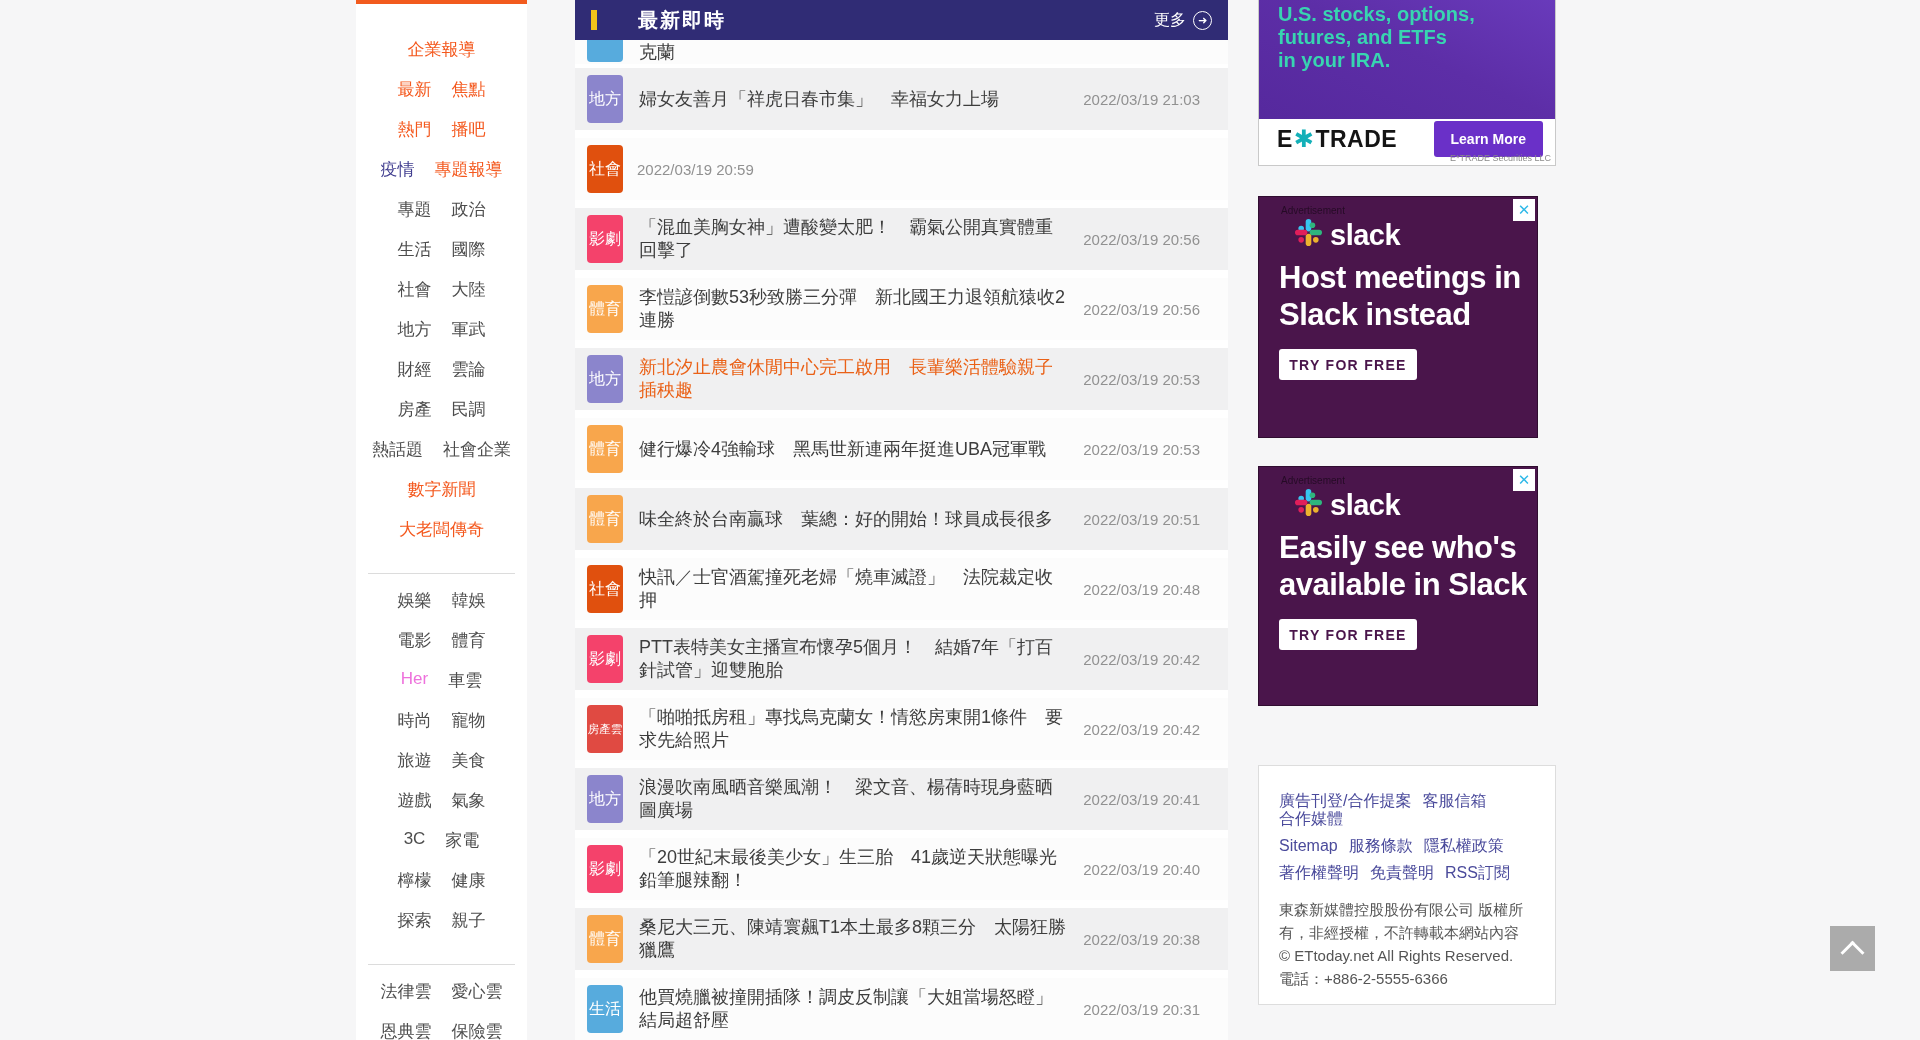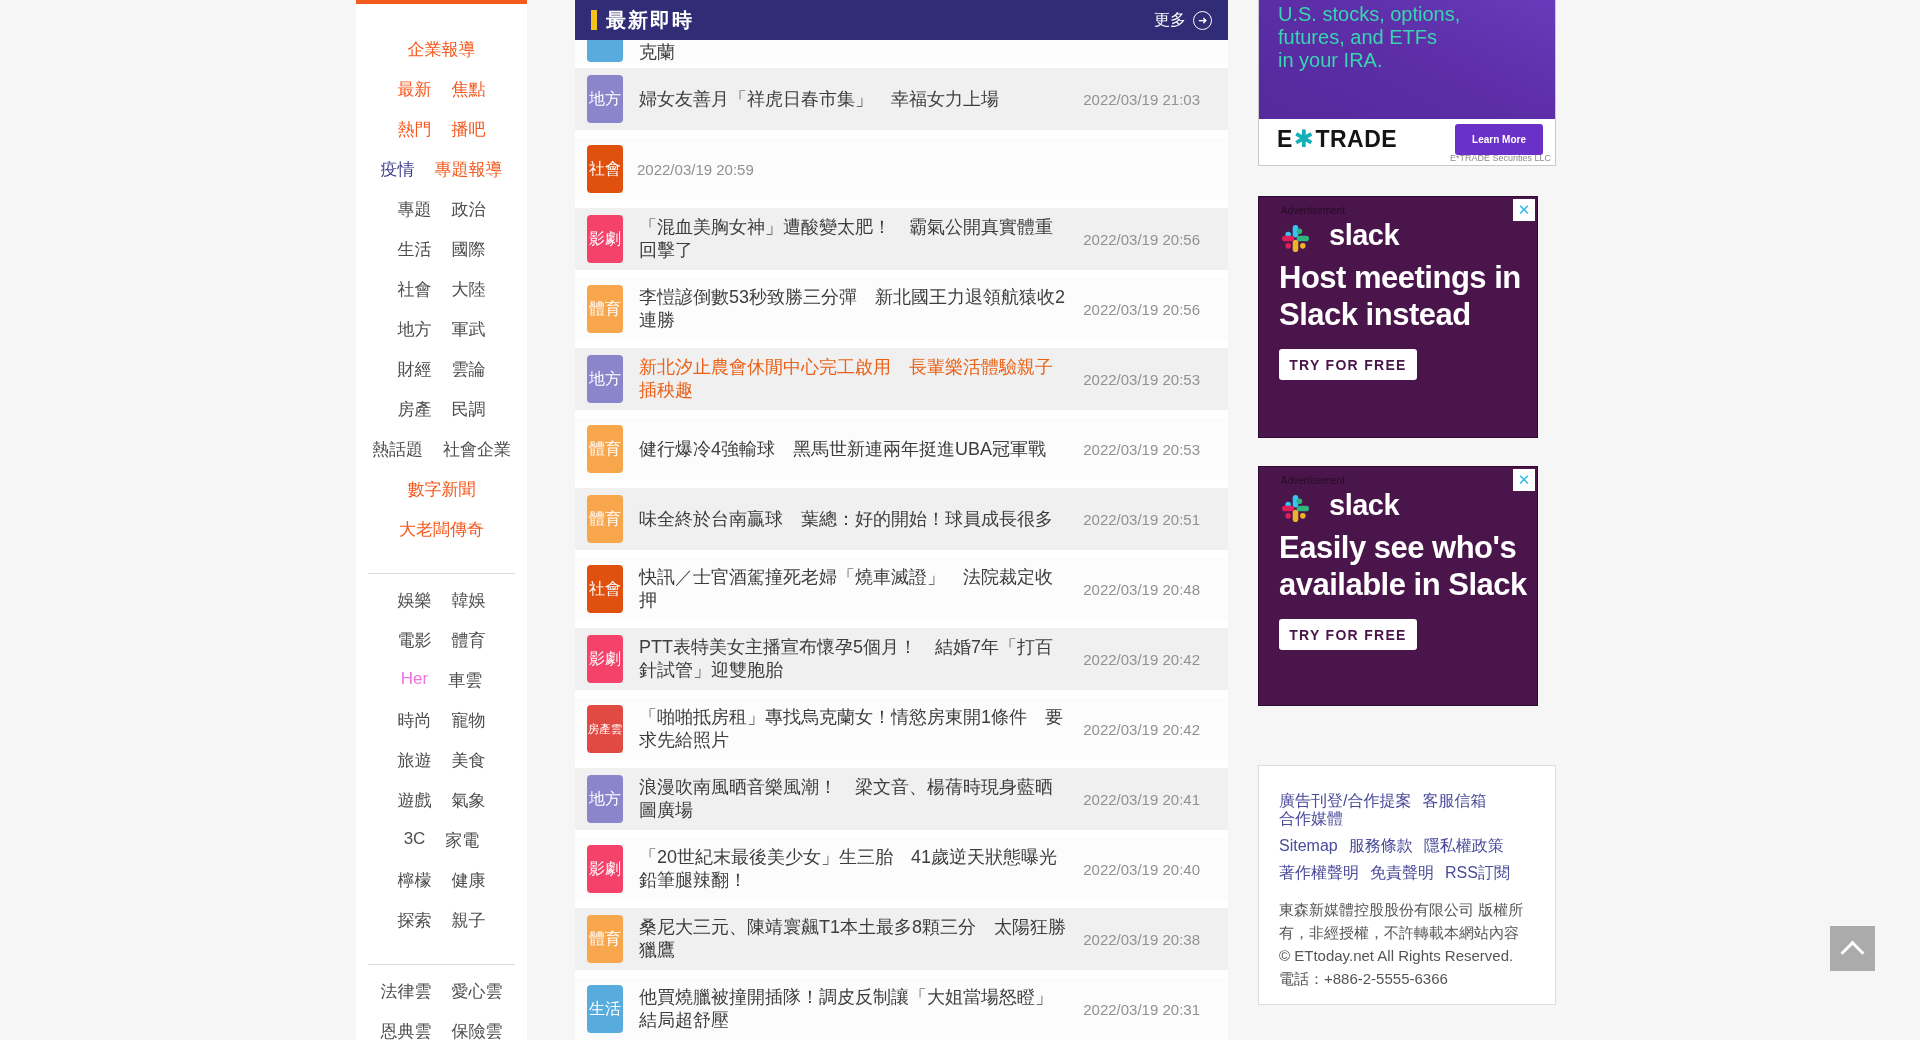--- a/index.html
+++ b/index.html
@@ -20,21 +20,21 @@
   .side-link{font-size:17px;color:#4d4d4d;white-space:nowrap}
   .side-link.orange{color:#f4581d}
   .side-link.navy{color:#403d8f}
   .side-link.pink{color:#ee71dc}
   .side-divider{height:1px;background:#dcdcdc;margin:15px 12px 15px}
 
   
   .news{position:absolute;left:575px;top:0;width:653px;height:1040px;background:#fff}
   .news-header{
     position:relative;z-index:2;height:40px;background:#302c75;
-    display:flex;align-items:center;padding:0 16px;box-sizing:border-box;
+    display:flex;align-items:center;padding:0 16px;box-sizing:border-box;gap:32px;
   }
   .accent{width:6px;height:20px;background:#f3c31a;margin-right:9px}
   .news-htitle{color:#fff;font-size:20px;font-weight:bold;letter-spacing:2px}
   .more{margin-left:auto;display:flex;align-items:center;gap:7px;color:#fff;font-size:16px}
   .more-icon{
     width:17px;height:17px;border:1.5px solid #fff;border-radius:50%;
     display:flex;align-items:center;justify-content:center;font-size:11px;line-height:1;
   }
   .rows{position:relative;z-index:1}
   .row{
@@ -54,47 +54,47 @@
   .row.partial{min-height:24px;height:24px;padding:0;overflow:visible;position:relative;margin-bottom:4px}
   .row.partial .badge{position:absolute;left:12px;top:-26px}
   .row.partial .row-title{position:absolute;left:64px;top:0;line-height:24px;margin:0}
 
   
   .ad-etrade{
     position:absolute;left:1258px;top:-84px;width:298px;height:250px;
     box-sizing:border-box;border:1px solid #c9c9c9;
     background:linear-gradient(205deg,#7143c9 0%,#5d2ea7 52%,#53279a 100%);
   }
-  .et-copy{position:absolute;left:19px;top:86px;font-weight:normal;font-size:20px;line-height:23px;color:#38d5b0}
+  .et-copy{position:absolute;left:19px;top:86px;font-weight:bold;font-size:20px;line-height:23px;color:#38d5b0}
   .et-partial{position:absolute;left:19px;top:62px;font-weight:bold;font-size:20px;color:#38d5b0;opacity:.9}
   .et-bar{
     position:absolute;left:0;bottom:0;width:100%;height:46px;background:#fff;
     display:flex;align-items:center;box-sizing:border-box;padding:0 8px 6px 18px;
   }
   .et-logo{font-size:23px;font-weight:bold;color:#141414;letter-spacing:.5px;display:flex;align-items:center}
   .et-star{color:#14b0b8;font-size:24px;margin:0 1px}
   .et-btn{
-    margin-left:auto;background:#6a30c8;color:#fff;font-size:10px;font-weight:bold;
+    margin-left:auto;background:#6a30c8;color:#fff;font-size:14px;font-weight:bold;
     padding:10px 17px;border-radius:3px;border:none;cursor:pointer;margin-right:4px;
   }
   .et-disclaimer{position:absolute;right:4px;bottom:2px;font-size:9px;color:#8a8a8a}
 
   .ad-slack{
     position:absolute;left:1258px;width:280px;height:242px;background:#4a154b;
     box-sizing:border-box;border:1px solid rgba(0,0,0,.35);color:#fff;
   }
   #slack-ad-1{top:196px}
   #slack-ad-2{top:466px;height:240px}
   .ad-label{position:absolute;left:22px;top:8px;font-size:10px;color:rgba(0,0,0,.5)}
   .ad-close{
     position:absolute;right:2px;top:2px;width:22px;height:22px;background:#fff;
     display:flex;align-items:center;justify-content:center;color:#2fb9e8;
     font-size:15px;font-weight:bold;cursor:pointer;
   }
-  .slack-brand{position:absolute;left:23px;top:22px;display:flex;align-items:flex-end;gap:20px}
+  .slack-brand{position:absolute;left:36px;top:22px;display:flex;align-items:flex-start;gap:8px}
   .slack-word{font-size:29px;font-weight:bold;letter-spacing:-.5px}
   .slack-head{position:absolute;left:20px;top:62px;font-size:31px;font-weight:bold;line-height:37px;letter-spacing:-.5px}
   .slack-btn{
     position:absolute;left:20px;top:152px;width:138px;height:31px;background:#fff;color:#4a154b;
     font-size:14px;font-weight:bold;letter-spacing:1.3px;border-radius:3px;border:none;
     display:flex;align-items:center;justify-content:center;cursor:pointer;
   }
 
   
   .footer-box{

